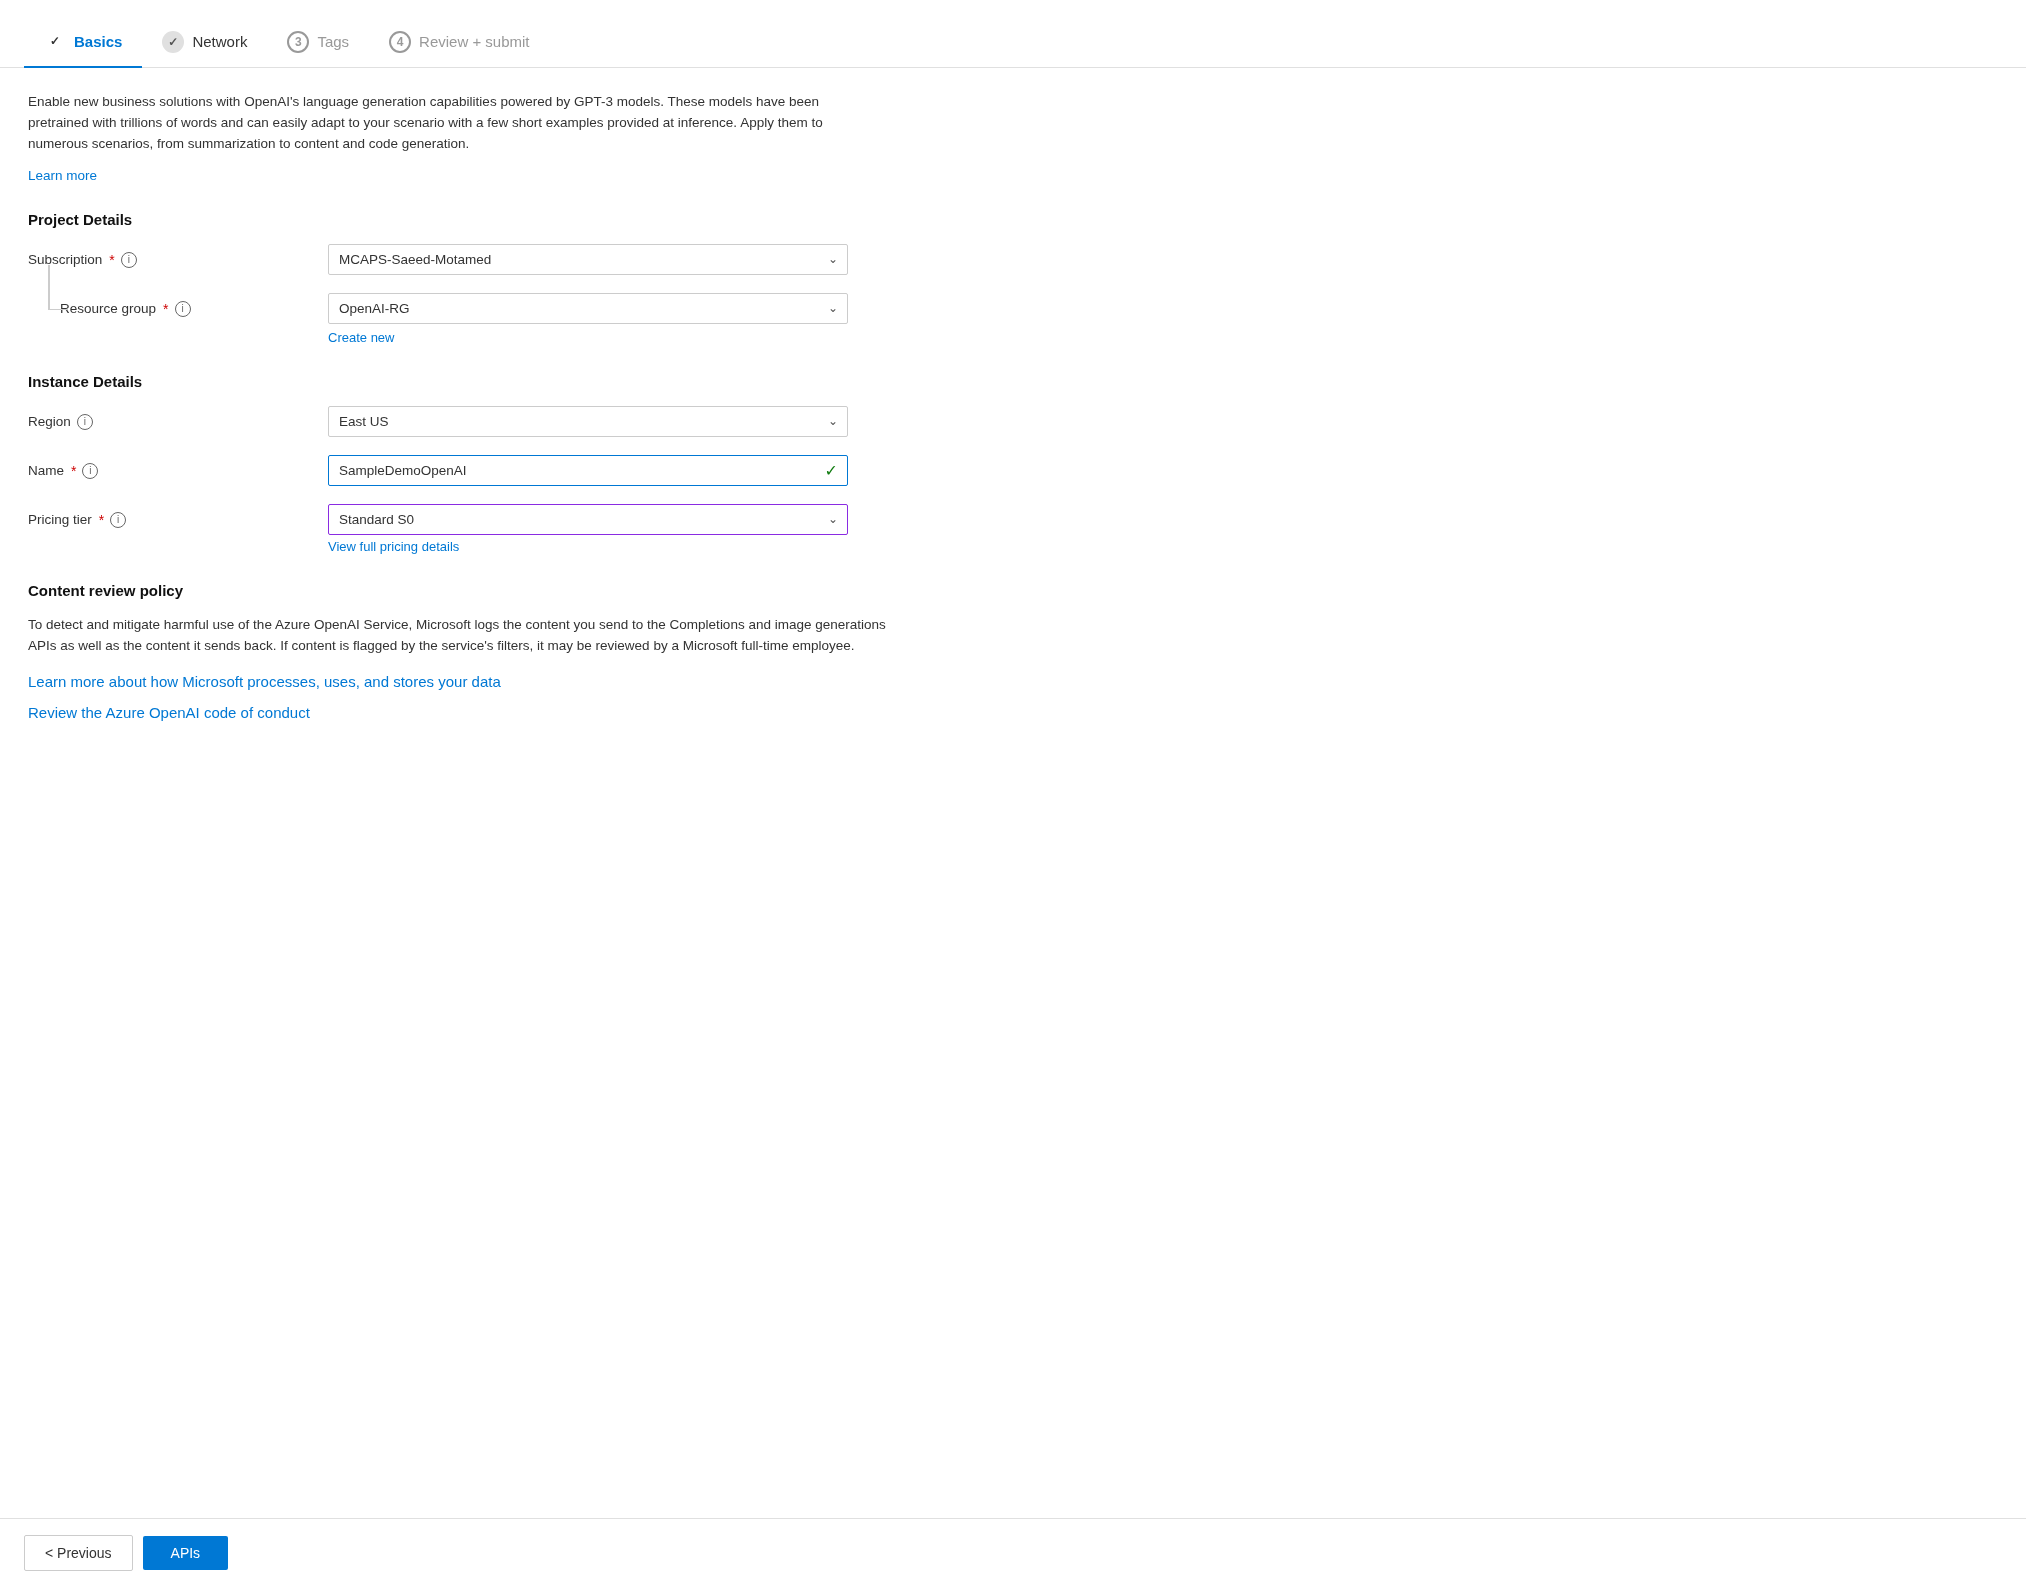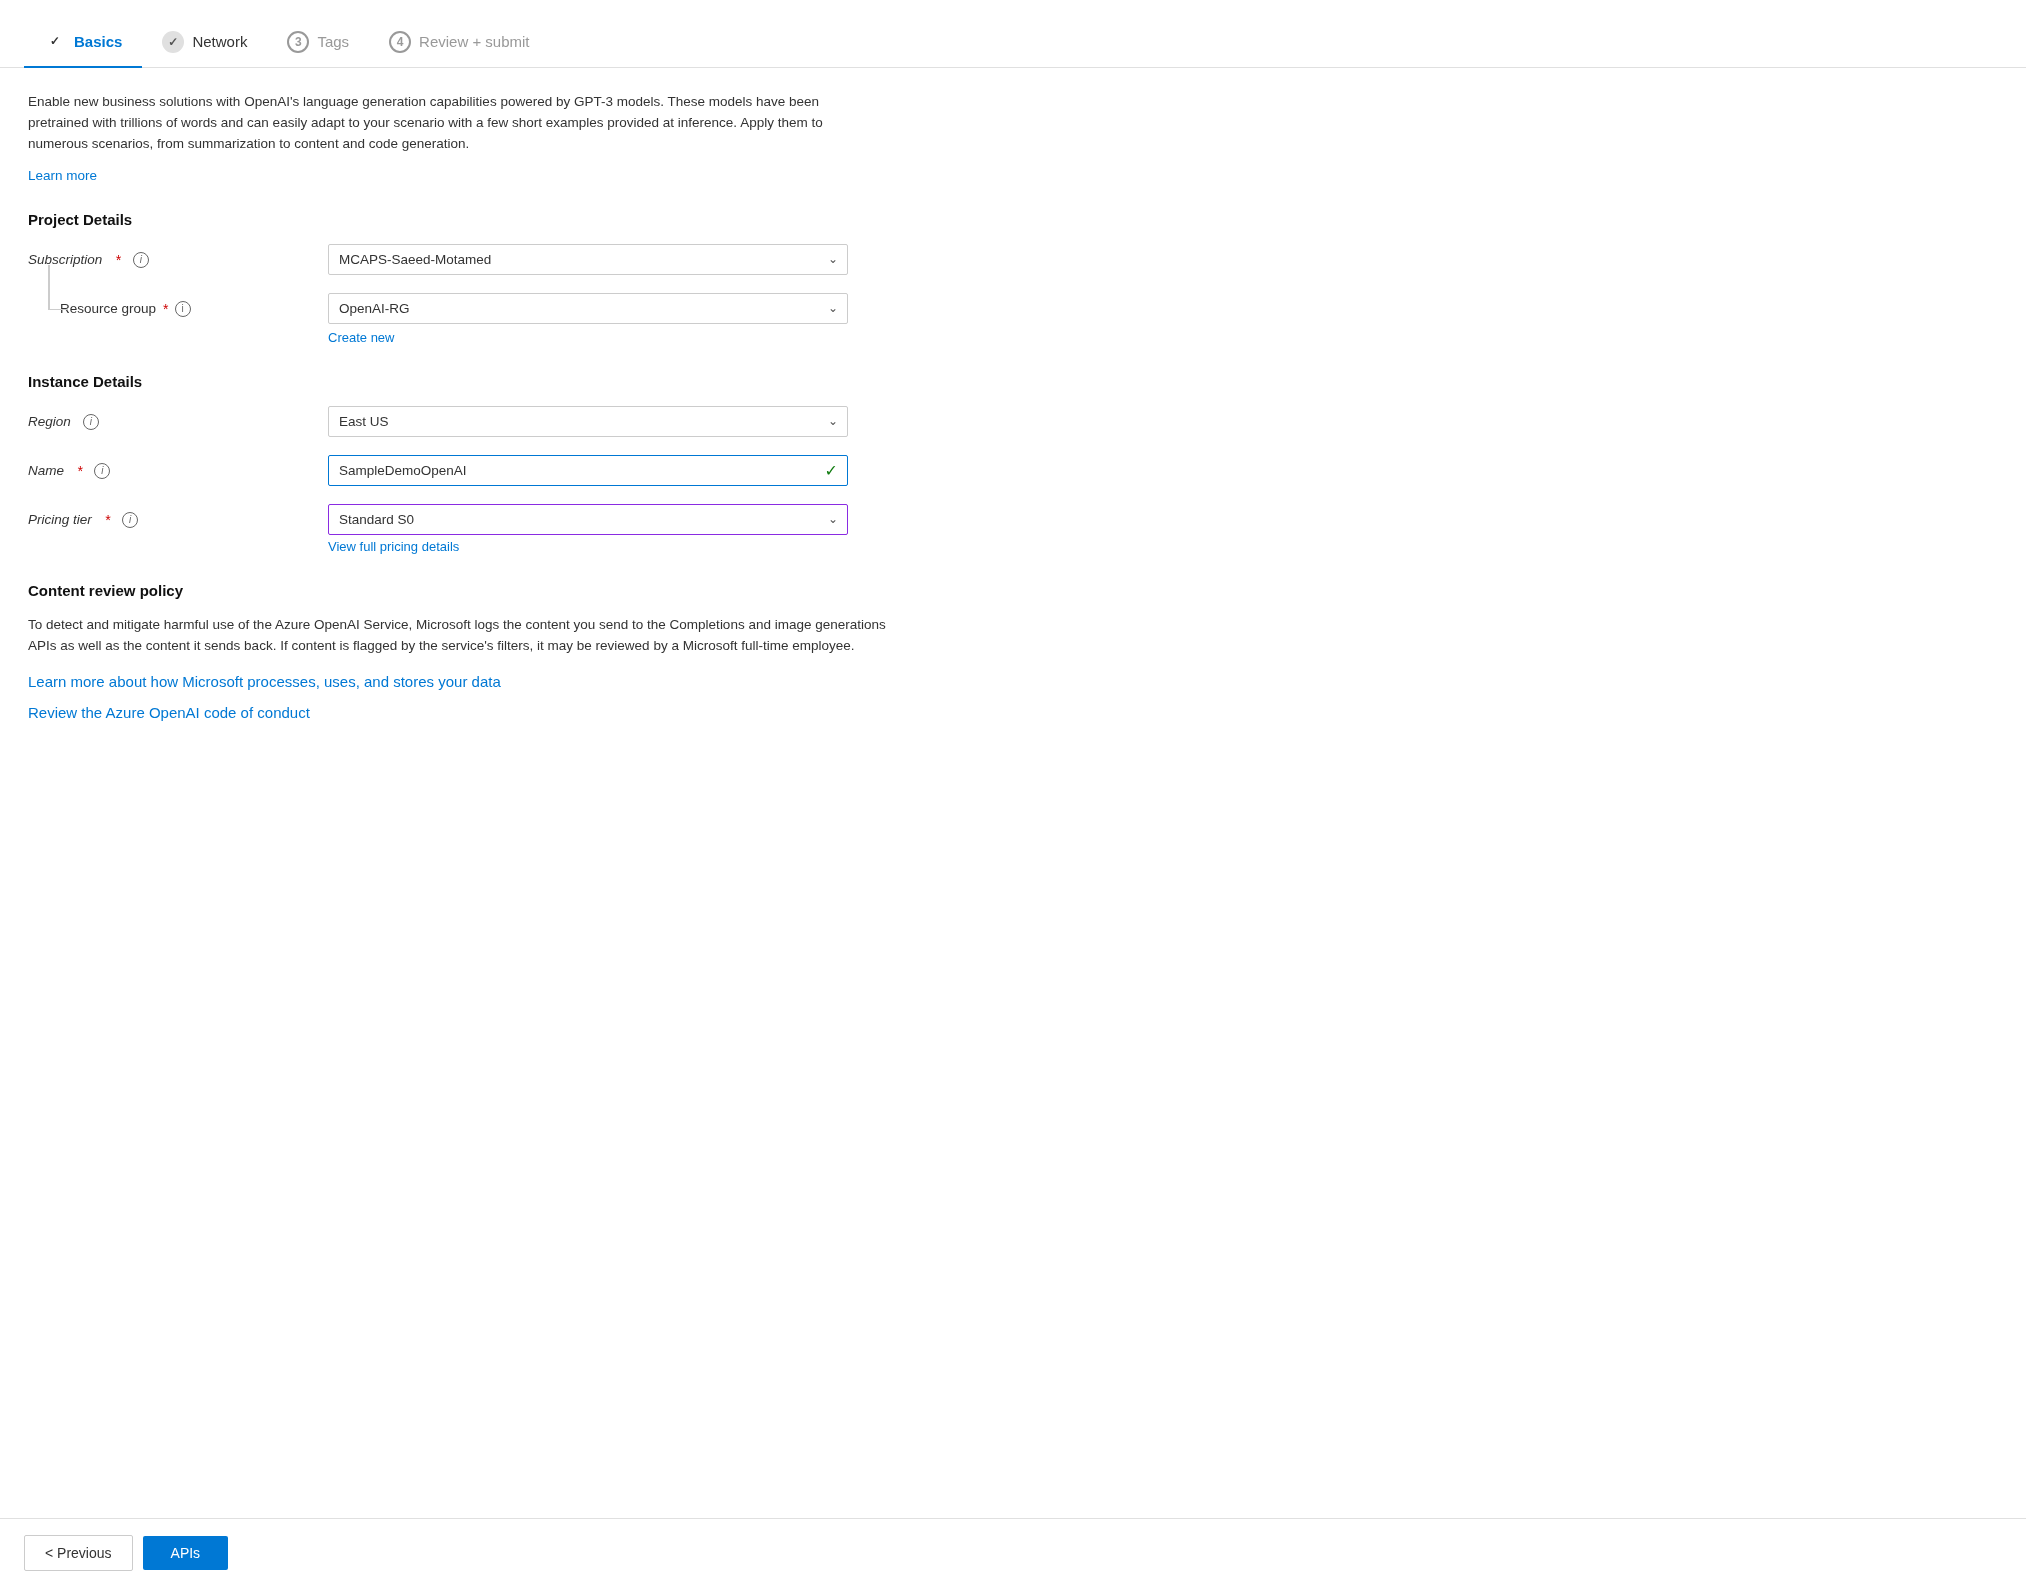--- a/index.html
+++ b/index.html
@@ -104,22 +104,21 @@
       display: flex;
       align-items: flex-start;
       margin-bottom: 18px;
     }
     .form-label-col {
       width: 300px;
       min-width: 300px;
       padding-top: 8px;
       display: flex;
       align-items: flex-start;
-      gap: 12px;
-      font-style: italic;
+      gap: 6px;
     }
     .form-label {
       font-size: 13.5px;
       color: #333;
     }
     .required-star {
       color: #c00;
       margin-left: 1px;
     }
     .info-icon {

